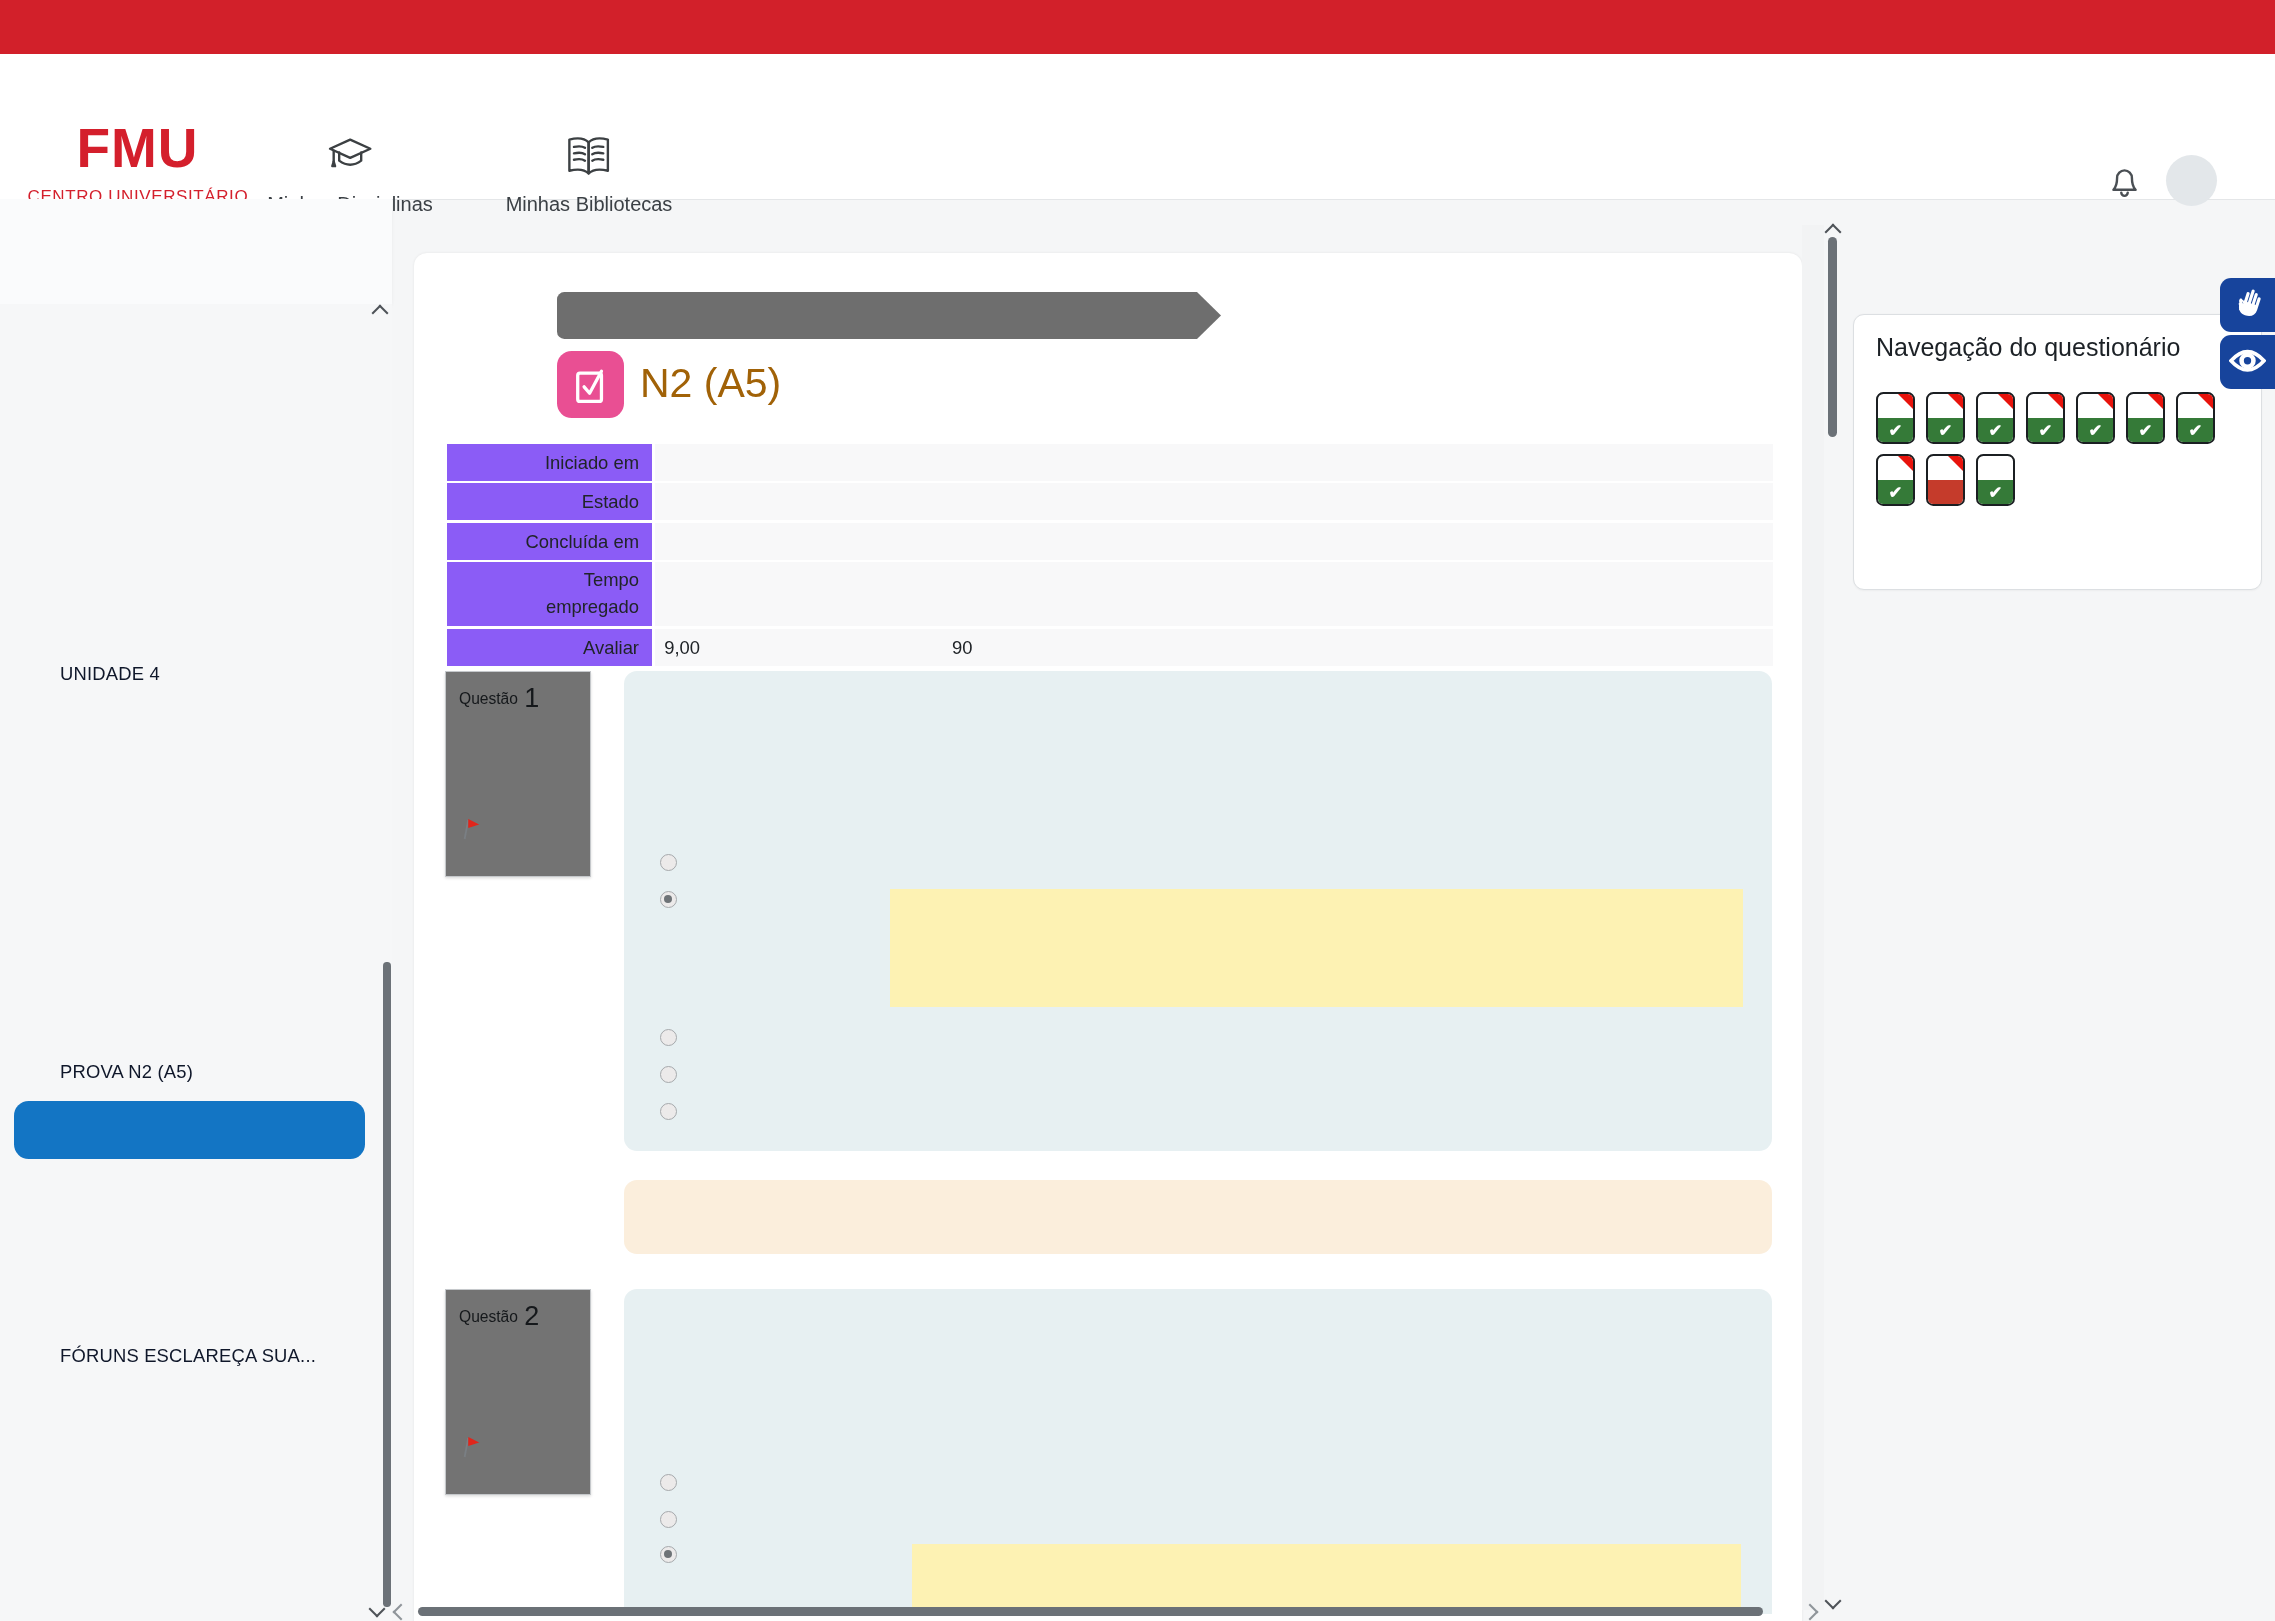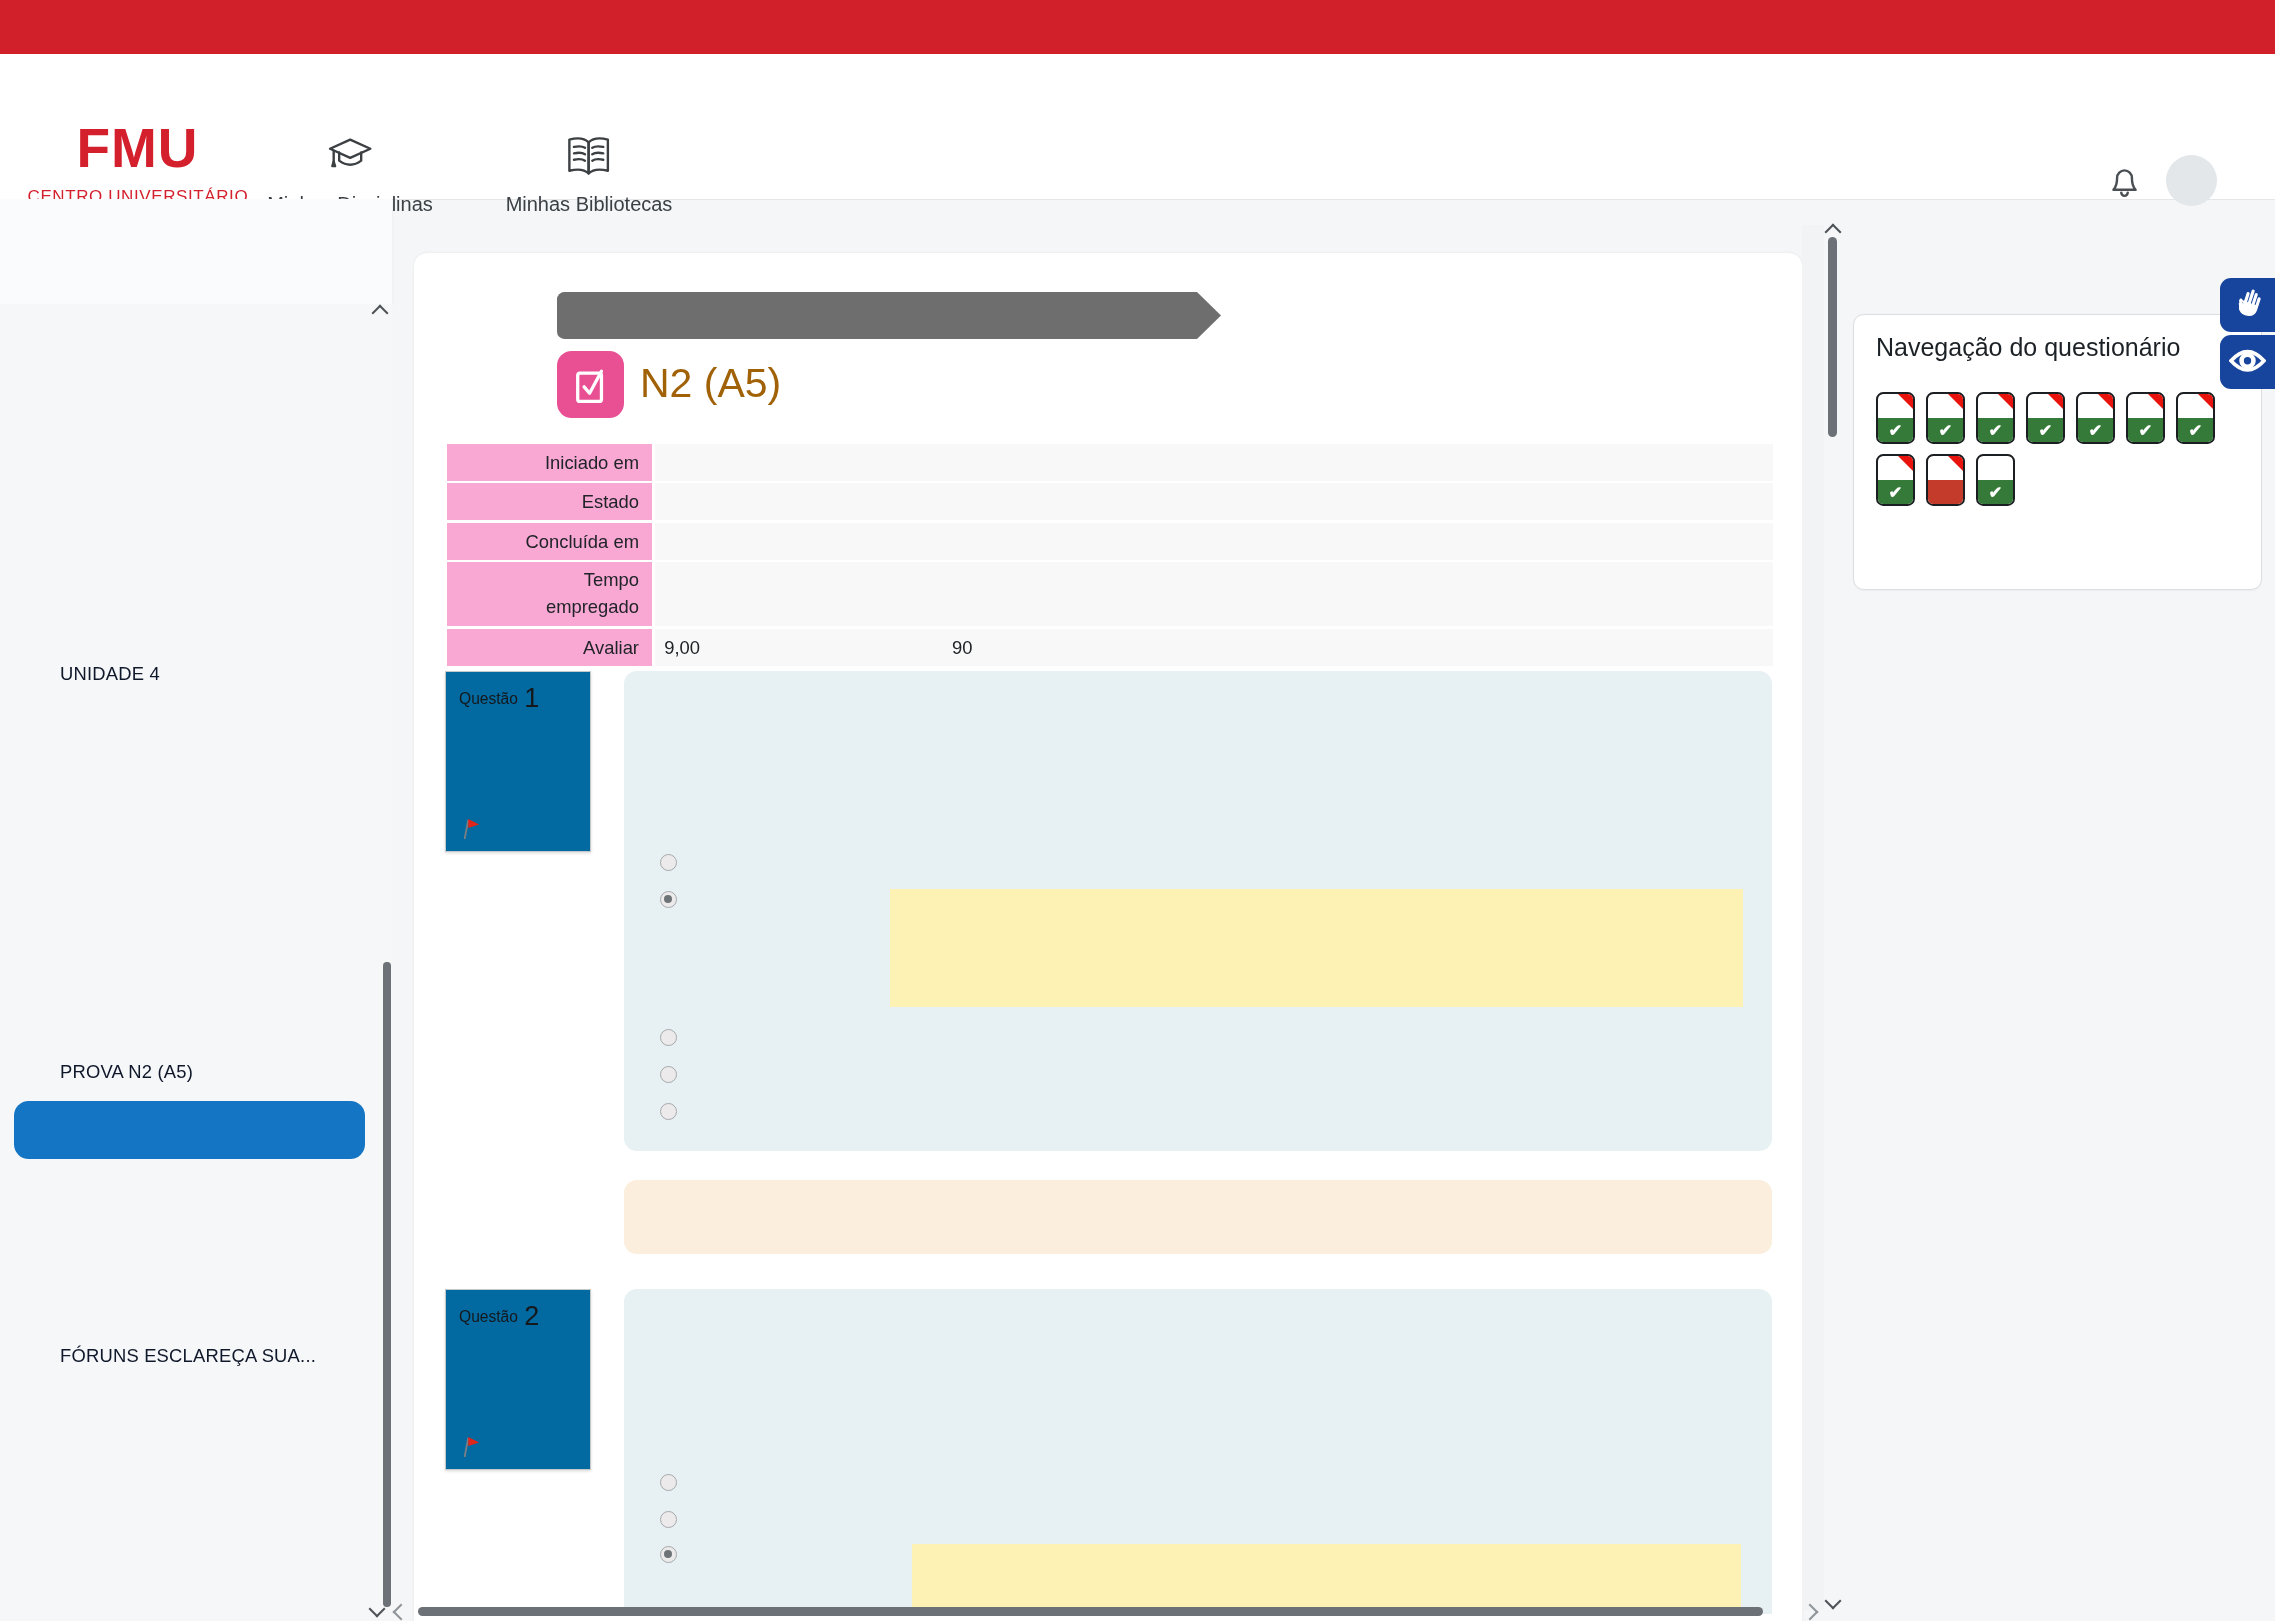--- a/index.html
+++ b/index.html
@@ -36,30 +36,30 @@
         box-shadow:0 0.9px 2.8px rgba(0,0,0,.08);}
   #crumb-arrow{left:557px;top:292px;width:664px;height:47px;background:#6e6e6e;border-radius:7.3px 0 0 7.3px;
         clip-path:polygon(0 0,calc(100% - 24px) 0,100% 50%,calc(100% - 24px) 100%,0 100%);}
   #quiz-icon{left:557px;top:351px;width:67px;height:67px;background:#e94f93;border-radius:14.7px;
         display:flex;align-items:center;justify-content:center;}
   #quiz-title{left:640px;top:360px;font-size:41px;color:#a16207;}
 
   
   #summary{left:447px;top:444px;width:1326px;height:222px;}
   .trow{position:absolute;left:0;right:0;}
-  .tlabel{position:absolute;left:0;top:0;bottom:0;width:205px;background:#f9a8d4;display:flex;
+  .tlabel{position:absolute;left:0;top:0;bottom:0;width:205px;background:#8b5cf6;display:flex;
           align-items:center;justify-content:flex-end;padding-right:13px;box-sizing:border-box;
           font-size:18.4px;color:#202428;text-align:right;}
   .tlabel.wrap{white-space:normal;padding-left:78px;line-height:1.45;}
   .tvalue{position:absolute;left:208px;right:0;top:0;bottom:0;background:#f8f8f9;display:flex;
           align-items:center;font-size:18.4px;color:#202428;padding-left:9.2px;box-sizing:border-box;}
   .tvalue .v2{position:absolute;left:297px;}
 
   
-  .qinfo{position:absolute;left:445px;width:146px;height:181px;background:#0369a1;border:0.9px solid #c5c8cb;
+  .qinfo{position:absolute;left:445px;width:146px;height:206px;background:#737373;border:0.9px solid #c5c8cb;
          box-shadow:0 1.8px 2.8px rgba(0,0,0,.15);box-sizing:border-box;}
   .qlabel{position:absolute;left:13px;top:11px;font-size:15.6px;color:#15181b;}
   .qnum{font-size:27px;margin-left:6.4px;vertical-align:-2.8px;}
   .qflag{position:absolute;left:14.7px;top:145px;}
   .qcontent{position:absolute;left:624px;width:1148px;background:#e7f0f2;border-radius:13px;overflow:hidden;}
   .hl-yellow{position:absolute;background:#fdf2b3;}
   #feedback1{left:624px;top:1180px;width:1148px;height:74px;background:#fbeedc;border-radius:13px;}
   .radio{position:absolute;left:660px;width:17.4px;height:17.4px;border-radius:50%;background:#eceaea;
          border:1.8px solid #a6a9ac;box-sizing:border-box;cursor:pointer;}
   .radio.selected::after{content:"";position:absolute;left:2.8px;top:2.8px;width:8.3px;height:8.3px;border-radius:50%;background:#6e7377;}

